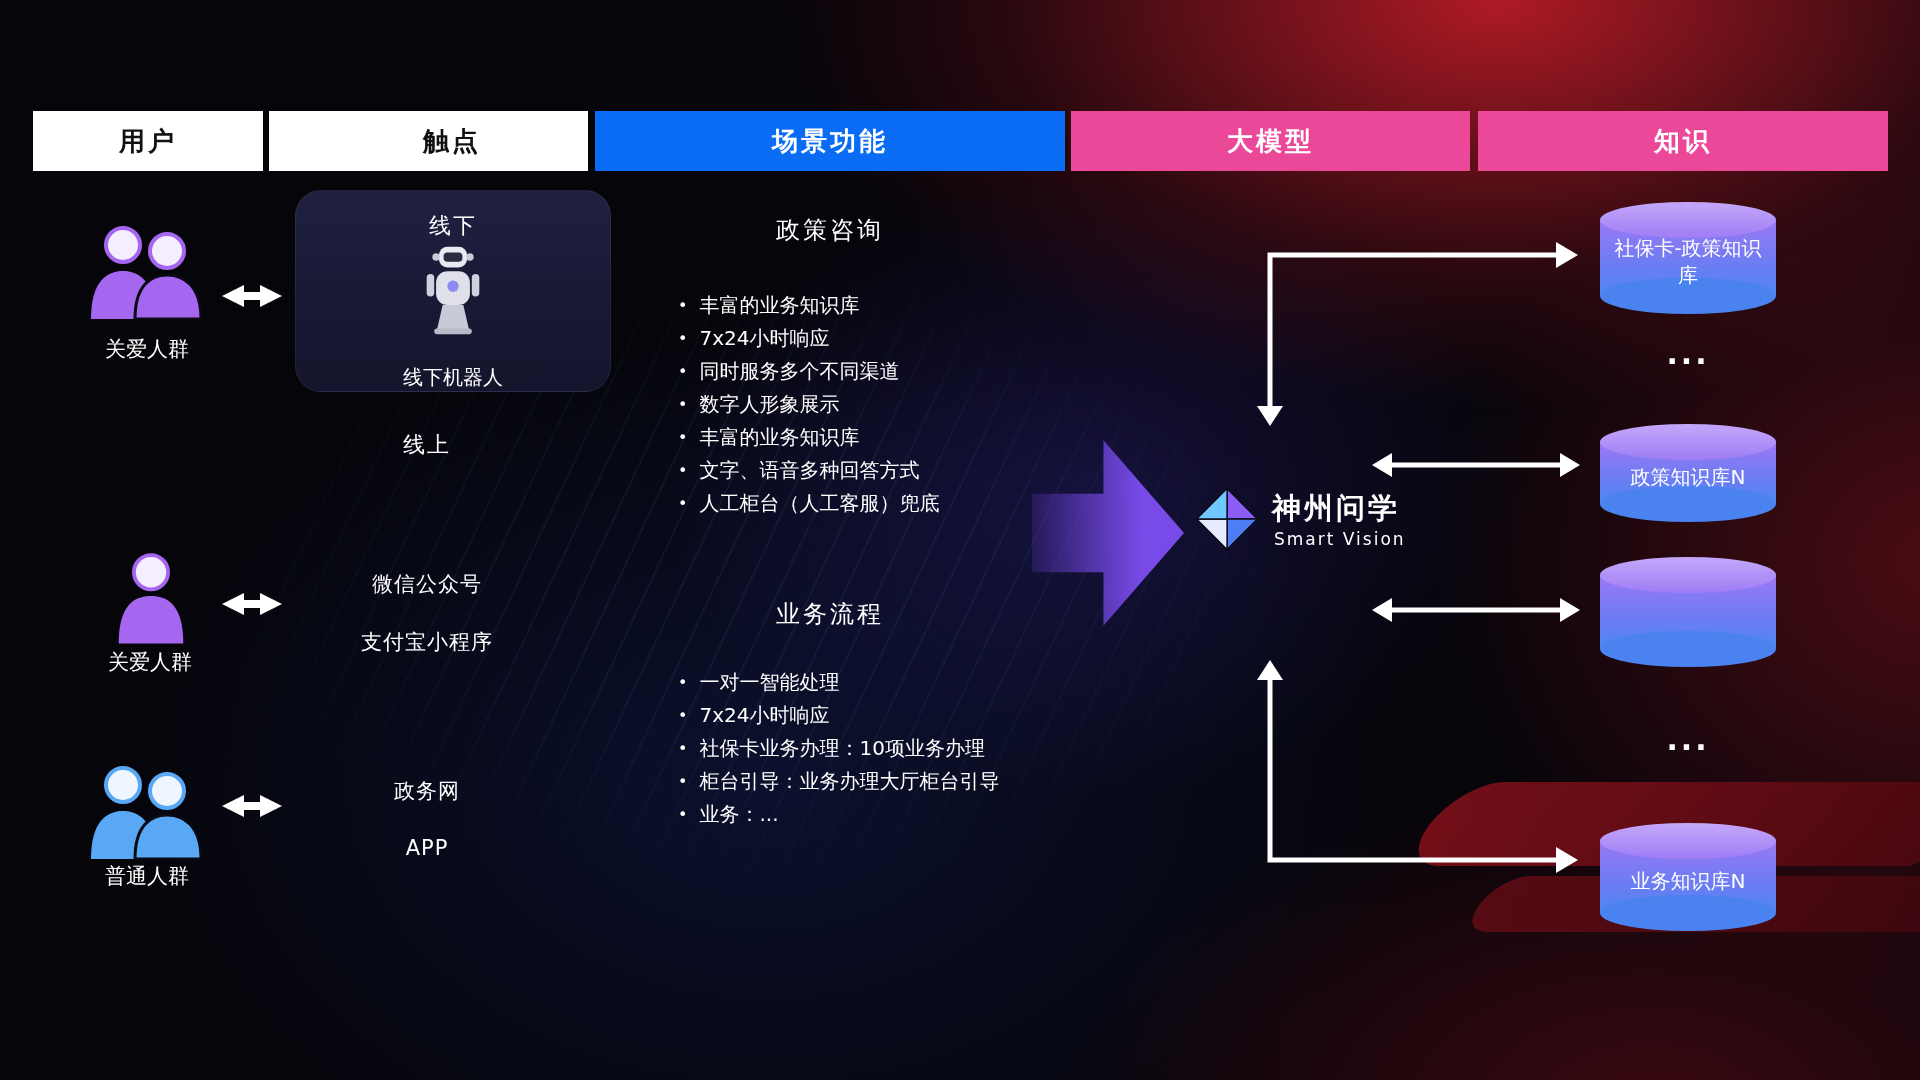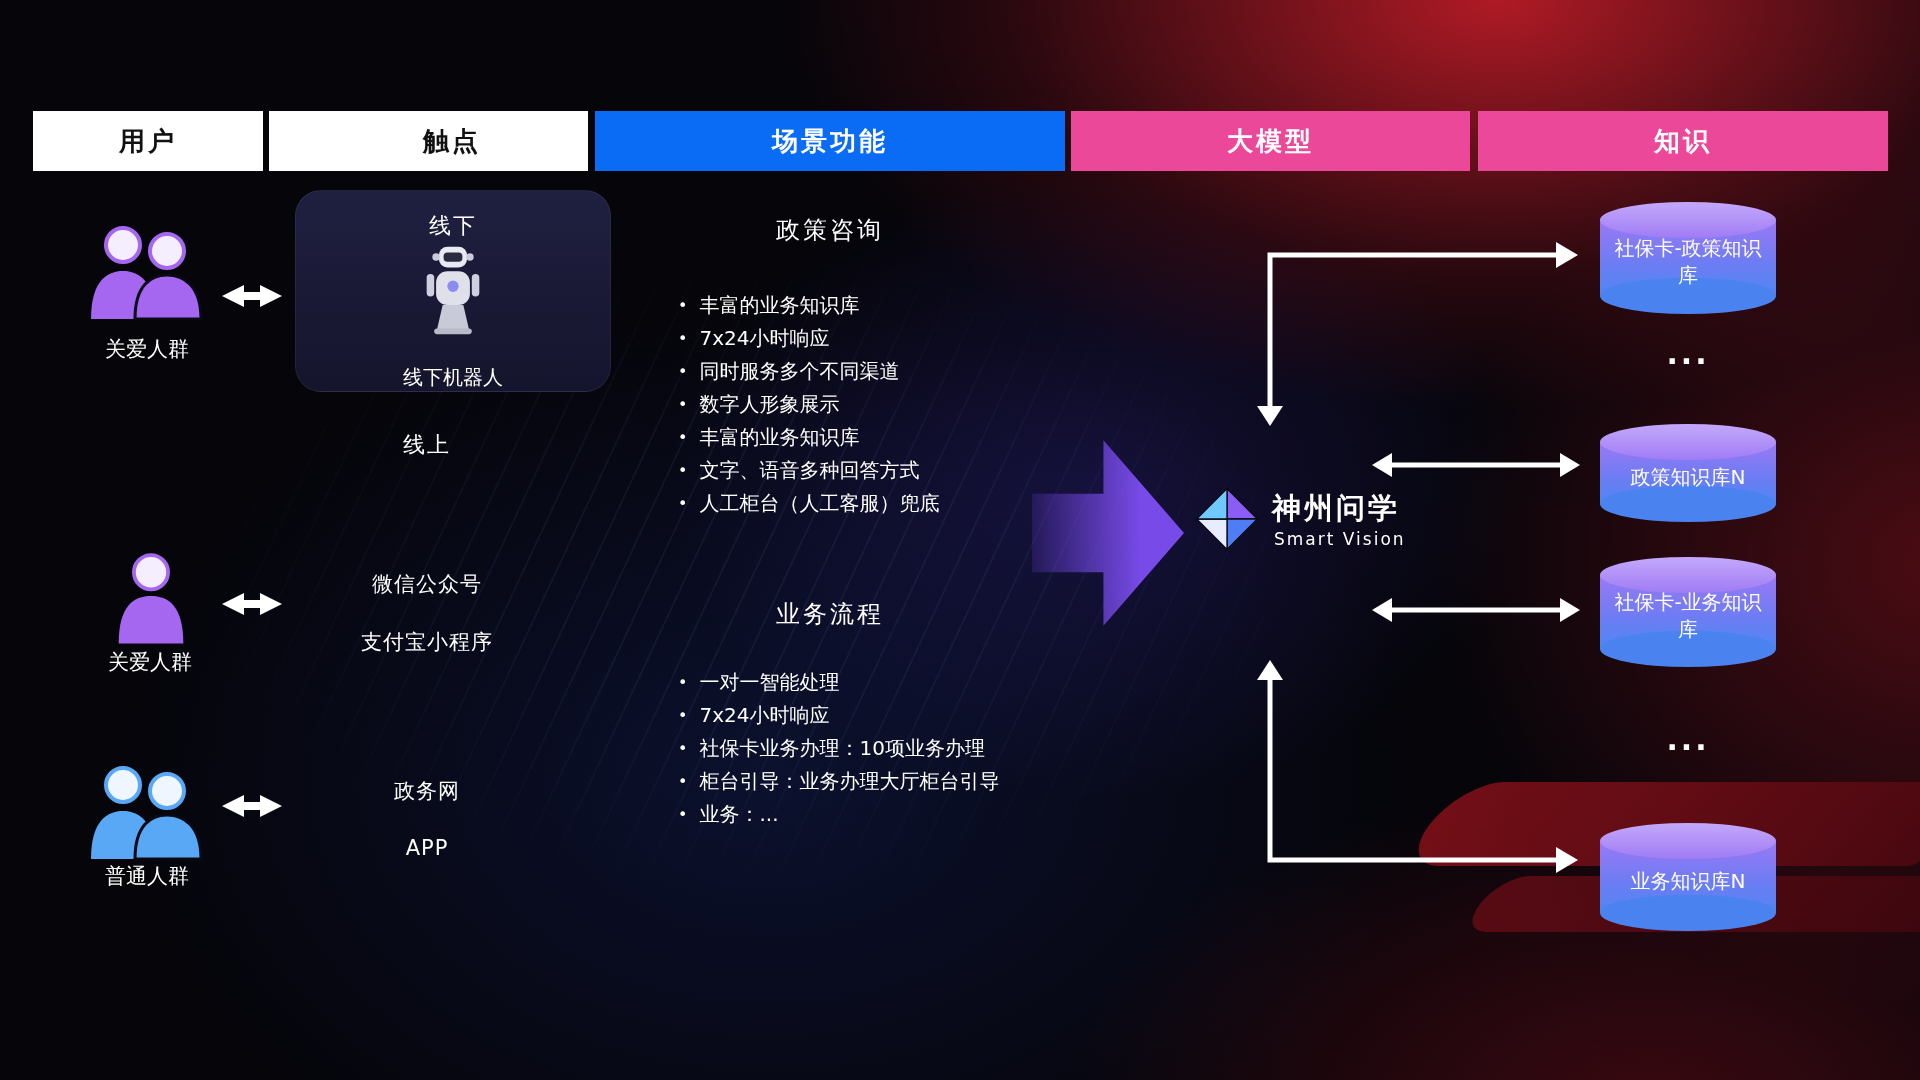--- a/index.html
+++ b/index.html
@@ -212,21 +212,20 @@
   <div class="cylinder" style="left:1600px; top:424px; height:98px;">
     <div class="cyl-top"></div>
     <div class="cyl-body"></div>
     <div class="cyl-bottom"></div>
     <div class="cyl-label">政策知识库N</div>
   </div>
   <div class="cylinder" style="left:1600px; top:557px; height:110px;">
     <div class="cyl-top"></div>
     <div class="cyl-body"></div>
     <div class="cyl-bottom"></div>
-    <div class="cyl-label">社保卡-业务知识库</div>
   </div>
   <div class="kb-dots" style="left:1600px; top:722px;">...</div>
   <div class="cylinder" style="left:1600px; top:823px; height:108px;">
     <div class="cyl-top"></div>
     <div class="cyl-body"></div>
     <div class="cyl-bottom"></div>
     <div class="cyl-label">业务知识库N</div>
   </div>
 
   <svg class="arrows-overlay" width="1920" height="1080" viewBox="0 0 1920 1080">

